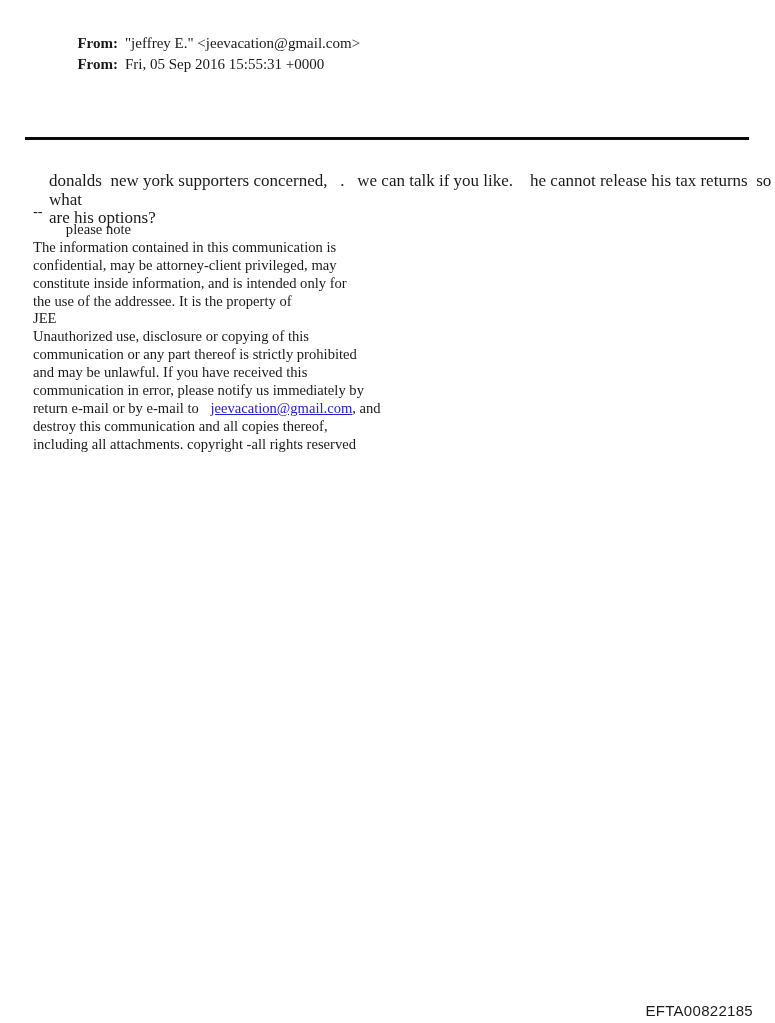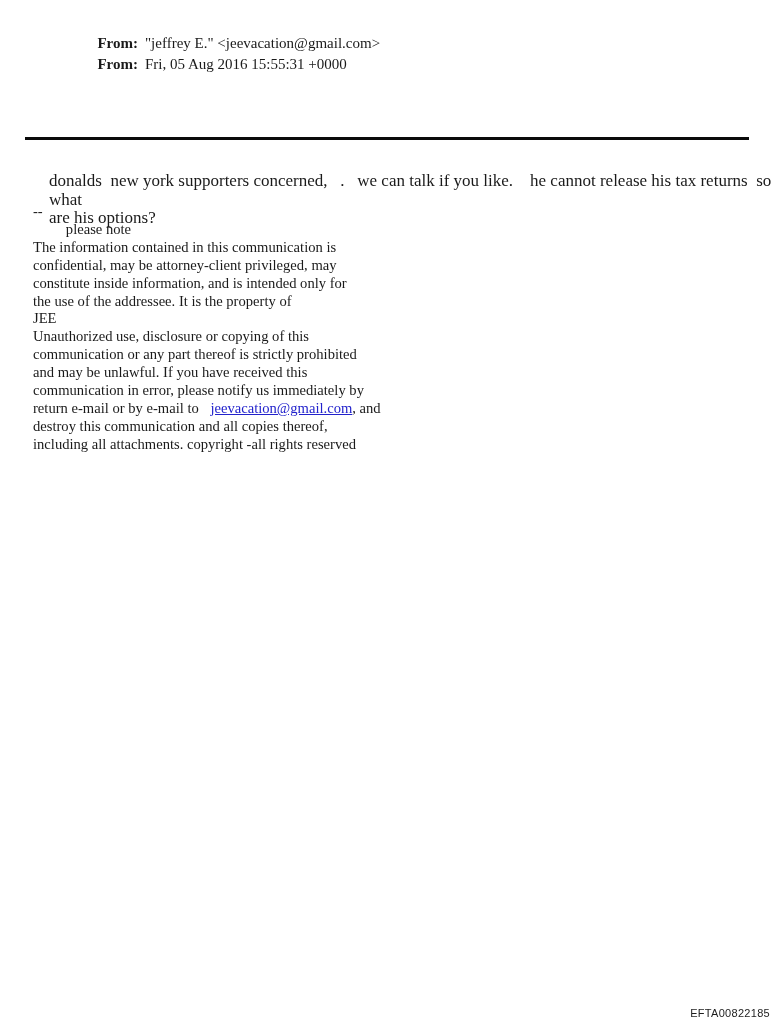--- a/index.html
+++ b/index.html
@@ -14,21 +14,20 @@
     background: #ffffff;
     color: #1a1a1a;
     font-family: "Liberation Serif", "DejaVu Serif", serif;
     overflow: hidden;
   }
   .email-header {
     position: absolute;
     top: 33px;
     left: 0;
     font-size: 15px;
-    padding-left: 20px;
   }
   .hrow {
     display: flex;
     height: 21px;
     line-height: 21px;
     white-space: nowrap;
   }
   .hlabel {
     display: inline-block;
     width: 118px;
@@ -74,41 +73,41 @@
     white-space: pre-wrap;
   }
   .email-link {
     color: #2222cc;
     text-decoration: underline;
     cursor: pointer;
     margin-left: 8px;
   }
   .bates {
     position: absolute;
-    right: 5px;
+    right: 22px;
     bottom: 4px;
     font-family: "Liberation Sans", "DejaVu Sans", sans-serif;
-    font-size: 11px;
+    font-size: 15px;
     letter-spacing: 0.3px;
     color: #1c1c1c;
   }
 </style>
 </head>
 <body>
 
 <div class="page">
 
   <div class="email-header">
     <div class="hrow">
       <span class="hlabel">From:</span>
       <span class="hvalue">"jeffrey E." &lt;jeevacation@gmail.com&gt;</span>
     </div>
     <div class="hrow">
       <span class="hlabel">From:</span>
-      <span class="hvalue">Fri, 05 Aug 2016 15:55:31 +0000</span>
+      <span class="hvalue">Fri, 05 Sep 2016 15:55:31 +0000</span>
     </div>
   </div>
 
   <div class="rule"></div>
 
   <p class="body-text">donalds  new york supporters concerned,   .   we can talk if you like.    he cannot release his tax returns  so what
 are his options?</p>
 
   <p class="signature"><span>--
          please note

